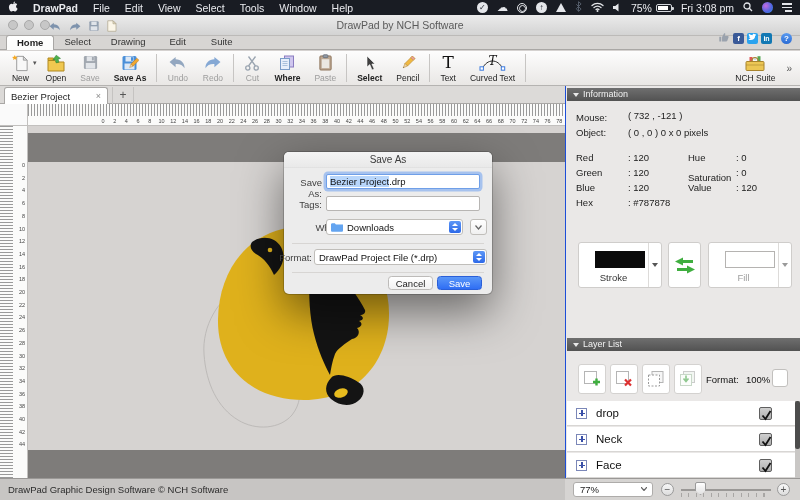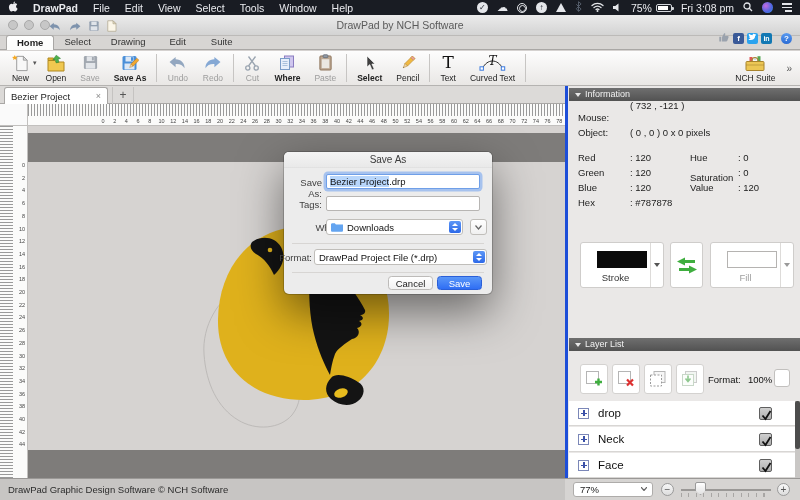--- a/index.html
+++ b/index.html
@@ -90,21 +90,21 @@
     background-size:13px 100%; background-repeat:no-repeat; background-position:0 0; }
   .vrl { position:absolute; right:2px; transform:translateY(-50%); font-size:5.5px; color:#444; }
   .viewport { position:absolute; left:28px; top:126px; width:537px; height:354px; background:#d6d3d1; overflow:hidden; }
   .band { position:absolute; left:0; width:537px; background:#7e7c7a; }
   .band.top { top:7px; height:29px; }
   .band.bottom { top:324px; height:28px; }
   .artwork { position:absolute; left:0; top:0; }
 
   
   .rightpanel { position:absolute; left:565px; top:86px; width:235px; height:392px; background:#eae8e7;
-    border-left:3px solid #1d4ed8; }
+    border-left:1px solid #1d4ed8; }
   .sechead { position:absolute; left:1px; right:0; height:13px; background:linear-gradient(#6f6f6f,#525252);
     color:#f2f2f2; font-size:9px; line-height:13px; padding-left:6px; display:flex; align-items:center; gap:4px; }
   .sechead .tri { width:0; height:0; border-left:3.5px solid transparent; border-right:3.5px solid transparent;
     border-top:4.5px solid #e8e8e8; display:inline-block; }
   .infolabel { position:absolute; font-size:9.5px; color:#1c1c1c; }
   .infoval { position:absolute; font-size:9.5px; color:#1c1c1c; }
 
   .cpbtn { position:absolute; background:#ffffff; border:1px solid #cfcdcb; border-radius:3px; height:46px; }
   .cp-swatch { position:absolute; left:50%; transform:translateX(-50%); top:8px; width:50px; height:17px; }
   .cp-label { position:absolute; left:0; right:13px; bottom:4px; text-align:center; font-size:9.5px; color:#333; }
@@ -450,21 +450,21 @@
     </svg>
   </div>
 
   <div class="rightpanel">
 
     <div class="sechead" style="top:2px;">
       <span class="tri"></span>
       <span>Information</span>
     </div>
     <span class="infolabel" style="left:10px; top:26px;">Mouse:</span>
-    <span class="infoval" style="left:62px; top:14px;">( 732 , -121 )</span>
+    <span class="infoval" style="left:62px; top:24px;">( 732 , -121 )</span>
     <span class="infolabel" style="left:10px; top:41px;">Object:</span>
     <span class="infoval" style="left:62px; top:41px;">( 0 , 0 ) 0 x 0 pixels</span>
     <span class="infolabel" style="left:10px; top:66px;">Red</span>
     <span class="infoval" style="left:62px; top:66px;">: 120</span>
     <span class="infolabel" style="left:10px; top:81px;">Green</span>
     <span class="infoval" style="left:62px; top:81px;">: 120</span>
     <span class="infolabel" style="left:10px; top:96px;">Blue</span>
     <span class="infoval" style="left:62px; top:96px;">: 120</span>
     <span class="infolabel" style="left:10px; top:111px;">Hex</span>
     <span class="infoval" style="left:62px; top:111px;">: #787878</span>

